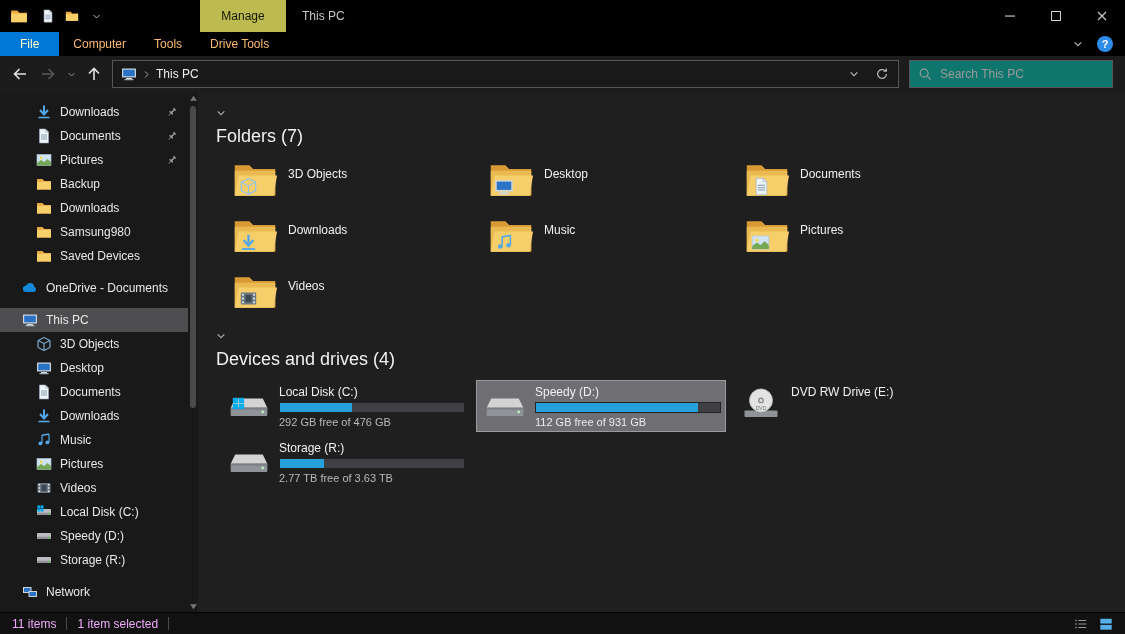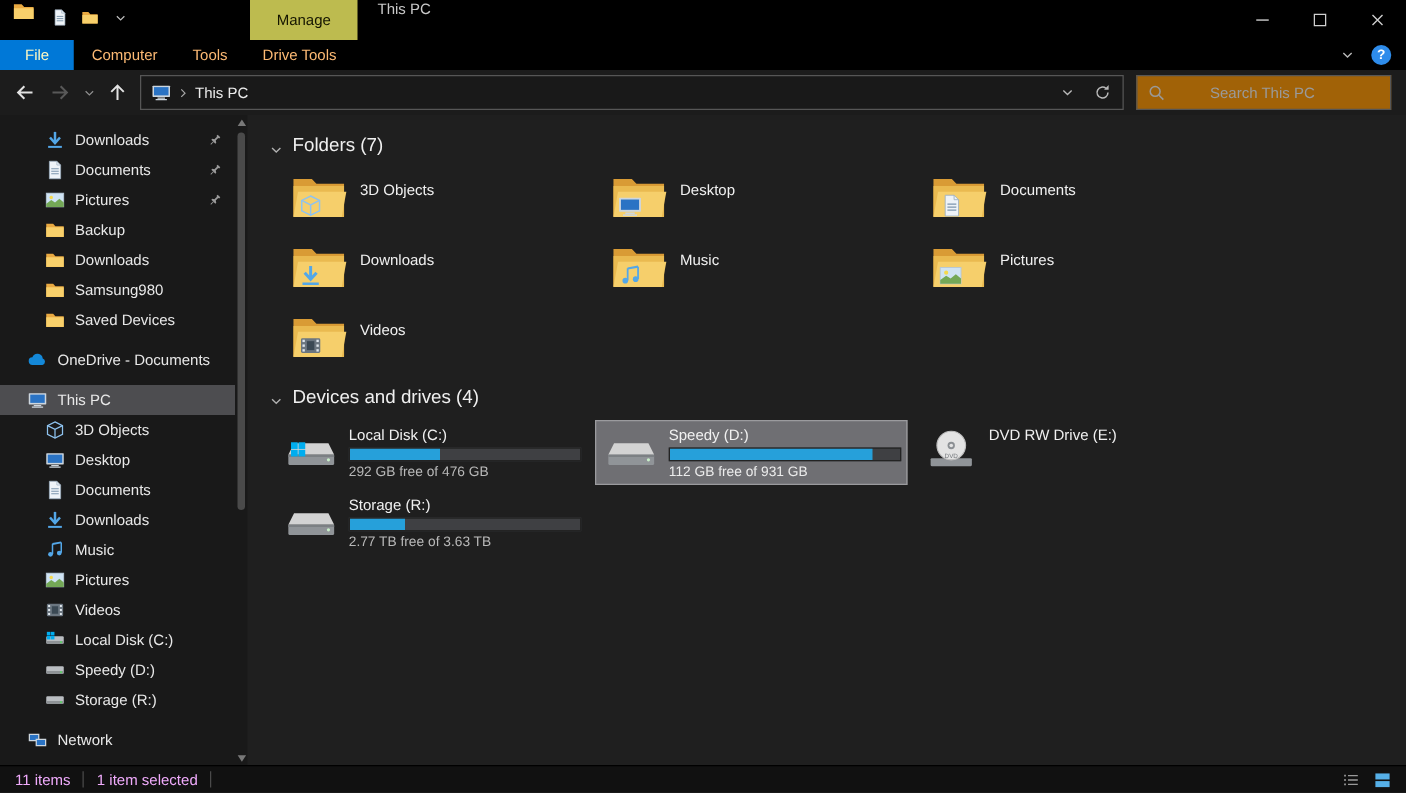--- a/index.html
+++ b/index.html
@@ -6,21 +6,21 @@
   html,body { width:1125px; height:634px; }
   body {
     position: relative; background:#1f1f1f; overflow:hidden;
     font-family:"Liberation Sans", sans-serif; font-size:12px; color:#e8e8e8;
   }
   svg { display:block; }
   .ic8{width:9px;height:9px} .ic10{width:10px;height:10px} .ic12{width:12px;height:12px}
   .ic14{width:14px;height:14px} .ic16{width:16px;height:16px} .ic18{width:18px;height:18px}
 
   
-  .titlebar{position:absolute;top:0;left:0;right:0;height:32px;background:#000;display:flex;align-items:flex-start;}
+  .titlebar{position:absolute;top:0;left:0;right:0;height:32px;background:#000;display:flex;align-items:center;}
   .appicon{margin:0 8px 0 10px;}
   .qat-btn{width:24px;height:28px;display:flex;align-items:center;justify-content:center;color:#bdbdbd;}
   .manage-tab{margin-left:92px;width:86px;height:32px;background:#bdbb4f;color:#151500;display:flex;align-items:center;justify-content:center;}
   .title-text{margin-left:16px;color:#c8c8c8;}
   .win-controls{margin-left:auto;display:flex;height:32px;}
   .win-btn{width:46px;height:32px;display:flex;align-items:center;justify-content:center;color:#cfcfcf;}
 
   
   .ribbonbar{position:absolute;top:32px;left:0;right:0;height:24px;background:#000;display:flex;align-items:stretch;}
   .tab{padding:0 14px;display:flex;align-items:center;color:#fdba74;}
@@ -31,41 +31,41 @@
 
   
   .navbar{position:absolute;top:56px;left:0;right:0;height:36px;background:#1c1c1c;display:flex;align-items:center;padding-left:6px;}
   .nav-btn{width:28px;height:28px;display:flex;align-items:center;justify-content:center;flex:none;}
   .c-light{color:#e2e2e2}.c-dim{color:#585858}.c-mid{color:#8f8f8f}
   .addressbar{flex:1;height:28px;margin-left:4px;border:1px solid #565656;background:#191919;display:flex;align-items:center;padding:0 2px 0 8px;}
   .addr-sep{color:#a8a8a8;margin:0 5px;}
   .addr-text{color:#ececec;}
   .addr-right{margin-left:auto;display:flex;align-items:center;color:#b9b9b9;}
   .addr-btn{width:28px;height:26px;display:flex;align-items:center;justify-content:center;}
-  .searchbox{width:204px;height:28px;margin:0 12px 0 10px;border:1px solid #565656;background:#a16207;display:flex;align-items:center;padding:0 8px;flex:none;color:#9a9a9a;gap:28px;}
+  .searchbox{width:204px;height:28px;margin:0 12px 0 10px;border:1px solid #565656;background:#0f766e;display:flex;align-items:center;padding:0 8px;flex:none;color:#9a9a9a;}
   .search-input{flex:1;background:transparent;border:none;outline:none;color:#cfcfcf;font-family:inherit;font-size:12px;margin-left:8px;min-width:0;}
   .search-input::placeholder{color:#9a9a9a;}
 
   
   .sidebar{position:absolute;top:92px;left:0;width:188px;bottom:22px;background:#191919;padding-top:8px;overflow:hidden;}
   .side-item{height:24px;display:flex;align-items:center;padding-left:22px;position:relative;white-space:nowrap;}
   .side-item.lv1{padding-left:36px;}
   .side-item.selected{background:#4d4d50;}
   .side-item .ic16{margin-right:8px;flex:none;}
   .side-label{color:#e8e8e8;}
   .pin{position:absolute;right:10px;color:#9a9a9a;}
   .side-gap{height:8px;}
   .side-scroll{position:absolute;top:92px;bottom:22px;left:188px;width:10px;background:#191919;color:#787878;}
   .scroll-arrow{position:absolute;left:0;width:10px;height:12px;display:flex;align-items:center;justify-content:center;}
   .scroll-arrow.up{top:0}.scroll-arrow.down{bottom:0}
   .scroll-thumb{position:absolute;top:14px;left:2px;width:6px;height:58%;background:#4a4a4a;border-radius:3px;}
 
   
   .main{position:absolute;top:92px;left:198px;right:0;bottom:22px;background:#1f1f1f;padding:14px 0 0 16px;overflow:hidden;}
-  .group-header{display:flex;align-items:flex-end;gap:8px;color:#f0f0f0;font-size:15px;margin:2px 0 10px 2px;}
+  .group-header{display:flex;align-items:flex-start;gap:8px;color:#f0f0f0;font-size:18px;margin:2px 0 10px 2px;flex-direction:column;}
   .gh-chev{color:#b0b0b0;}
   .folders-grid{display:grid;grid-template-columns:repeat(3,256px);margin-left:14px;margin-bottom:6px;}
   .folder-tile{width:250px;height:52px;display:flex;align-items:flex-start;padding:2px 4px;margin-bottom:4px;}
   .fold-ic{width:46px;height:40px;flex:none;margin-top:1px;}
   .tile-label{margin-left:10px;margin-top:8px;color:#f0f0f0;}
   .drives-grid{display:grid;grid-template-columns:repeat(3,256px);grid-auto-rows:56px;margin-left:6px;}
   .drive-tile{width:250px;height:52px;display:flex;align-items:flex-start;padding:3px 6px;border:1px solid transparent;}
   .drive-tile.selected{background:#6f6f73;border-color:#9b9b9e;}
   .drive-ic{width:44px;height:40px;flex:none;margin-top:1px;}
   .drive-info{margin-left:8px;display:flex;flex-direction:column;gap:3px;margin-top:1px;}

